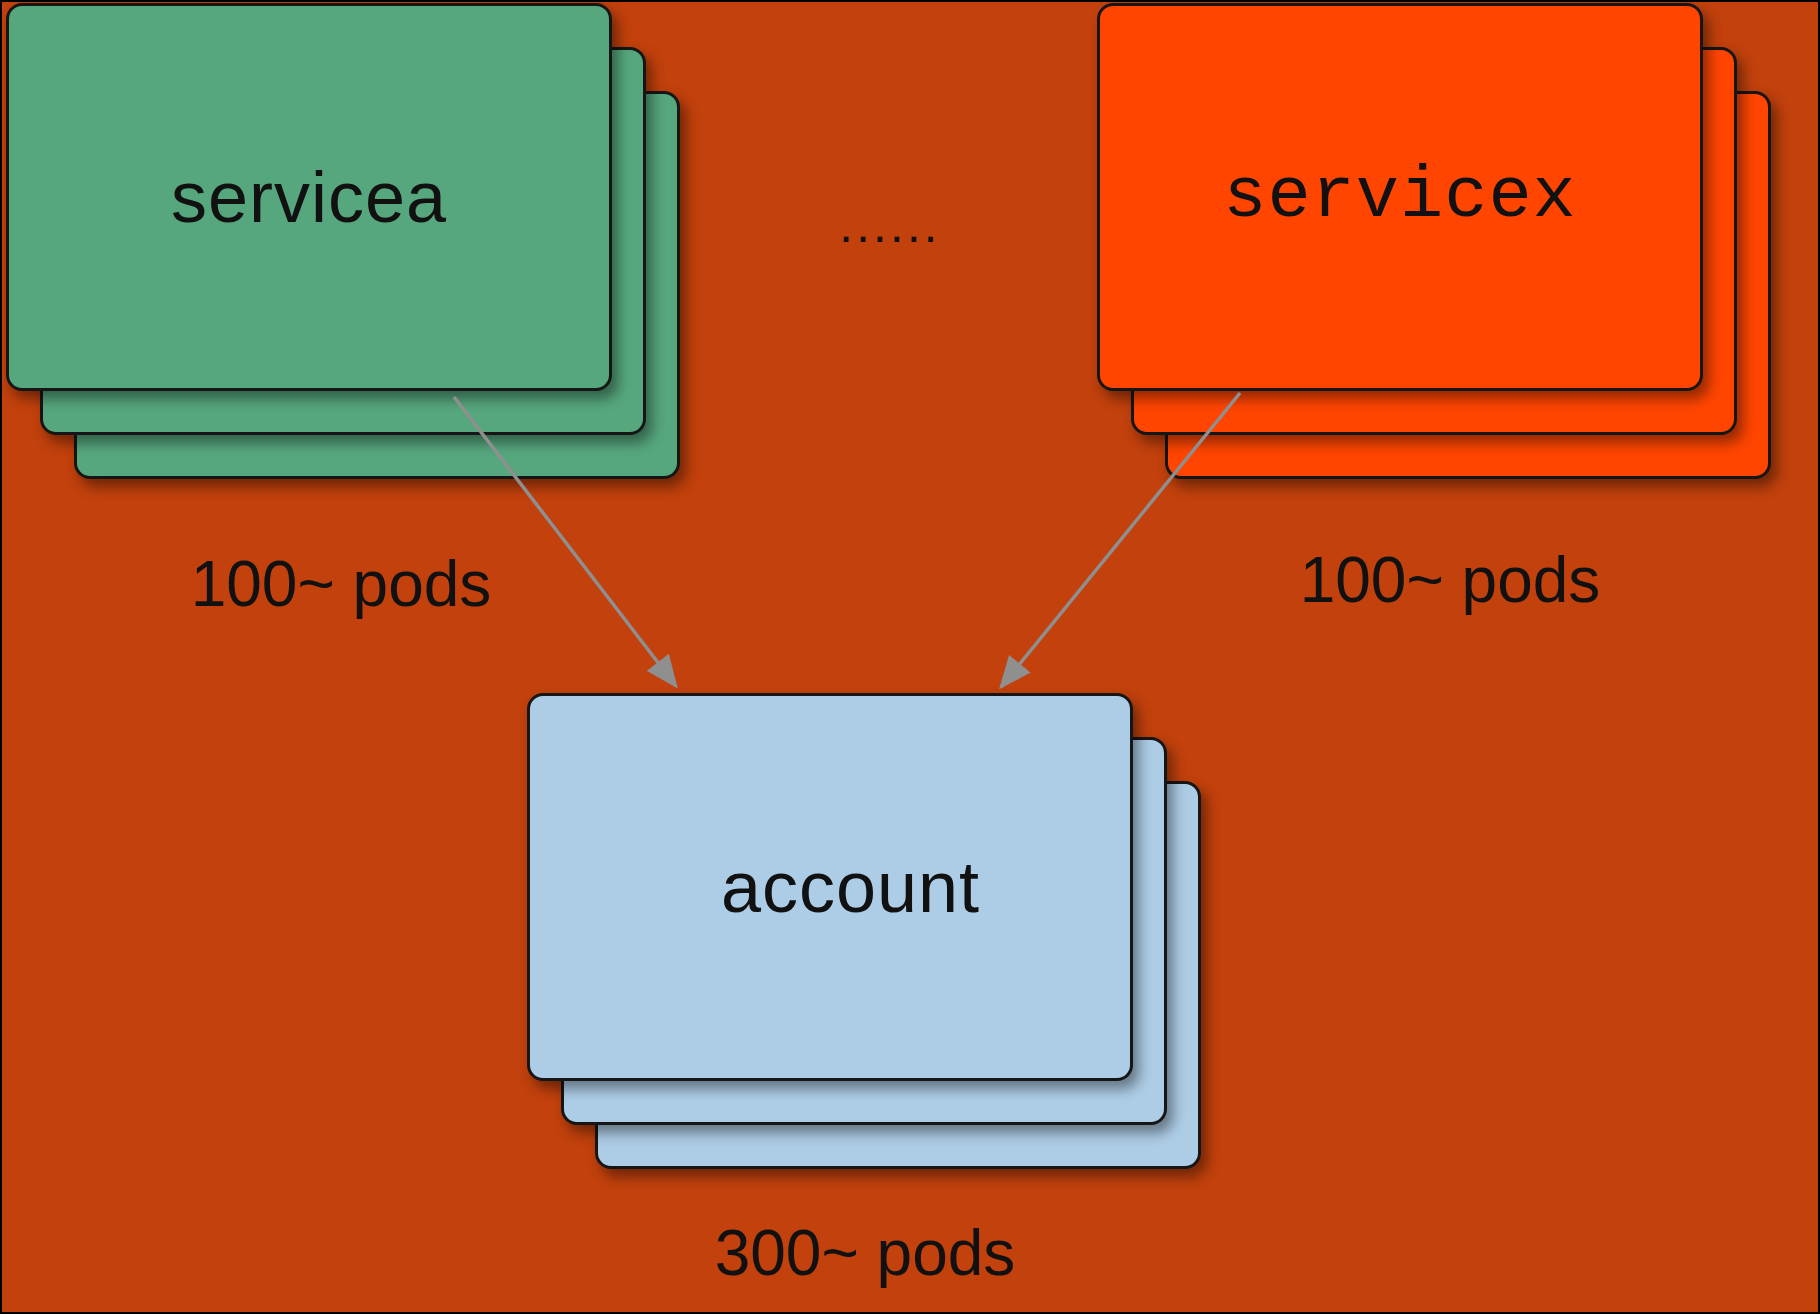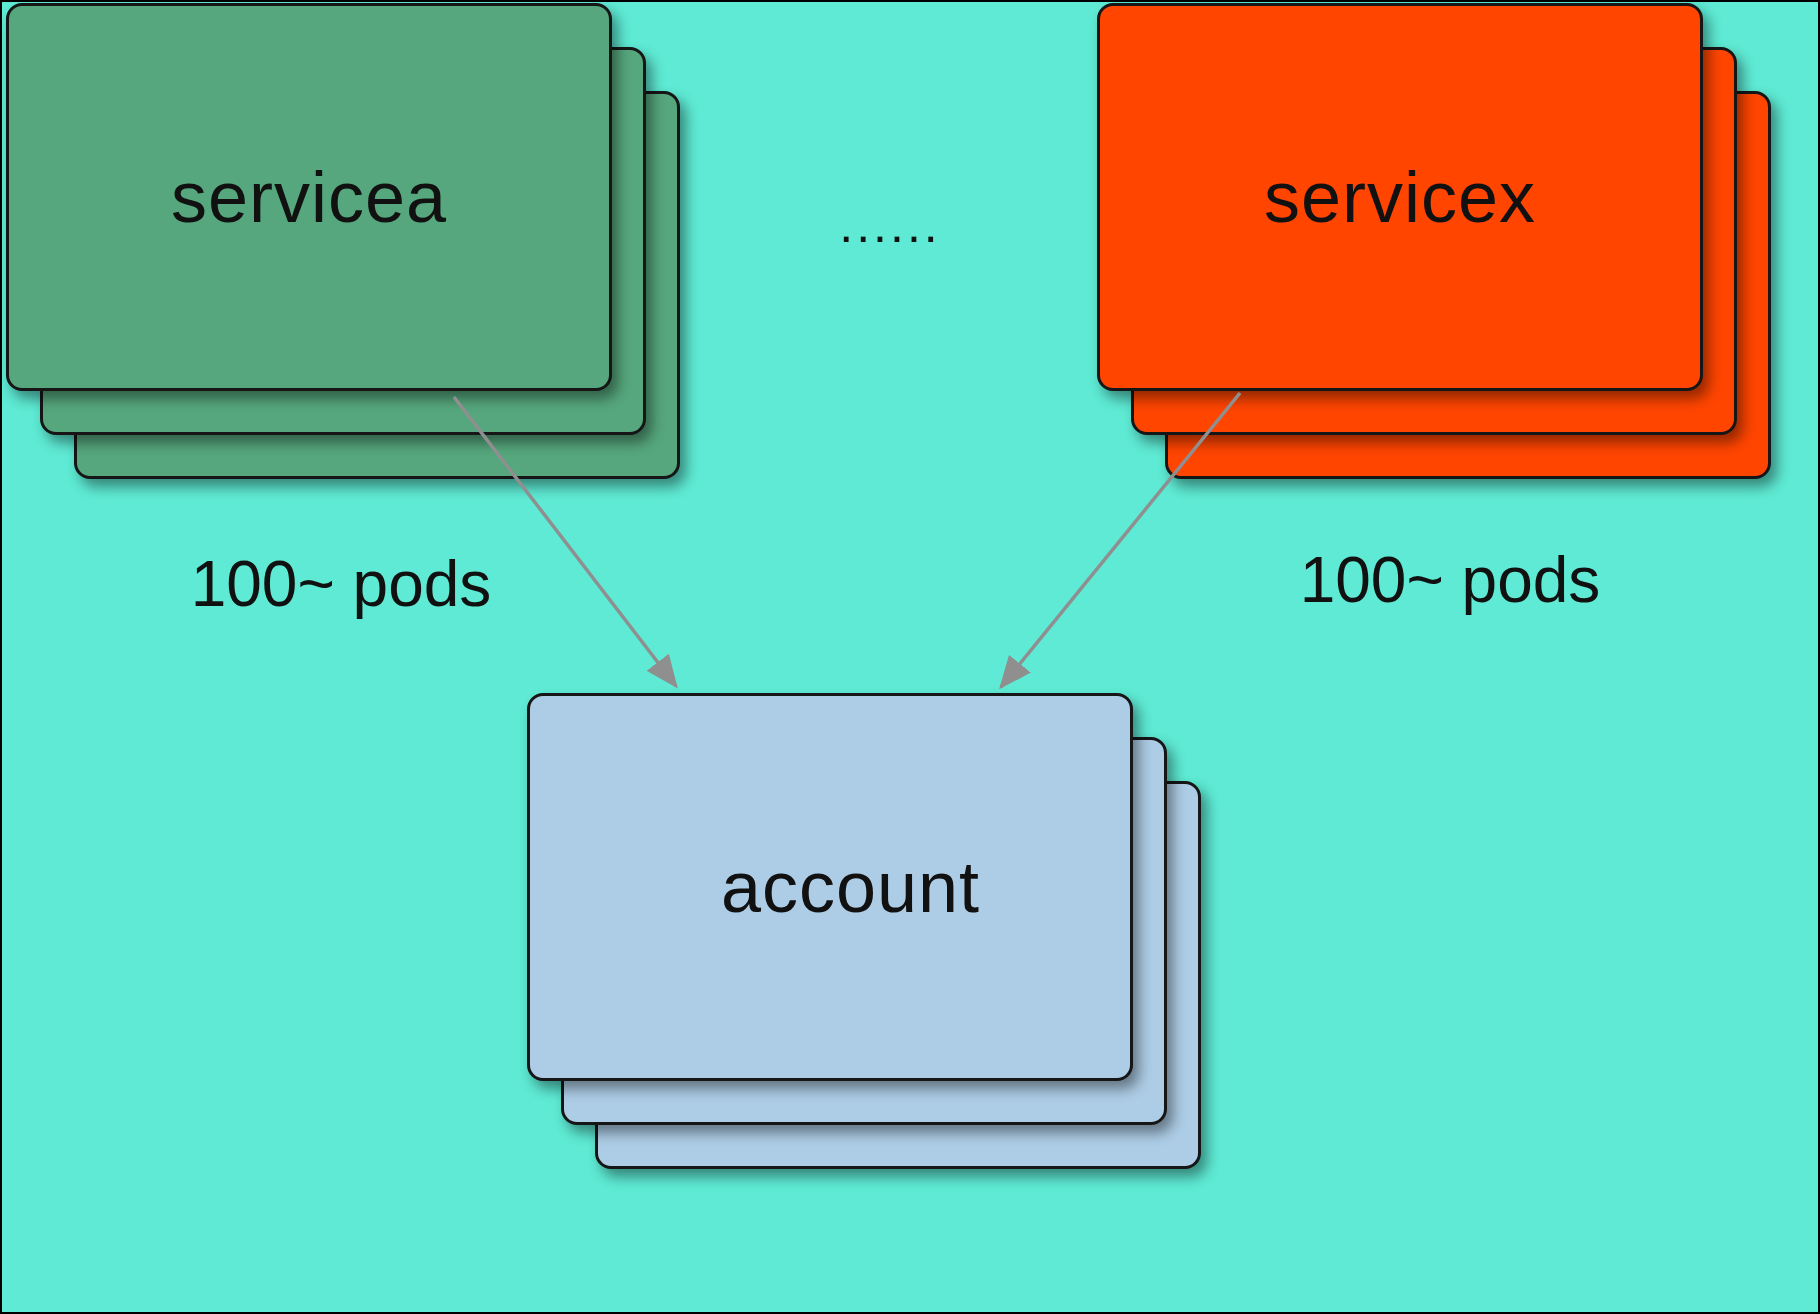--- a/index.html
+++ b/index.html
@@ -1,19 +1,19 @@
 <!DOCTYPE html>
 <html><head>
 <meta charset="utf-8">
 <style>
   html,body{margin:0;padding:0;background:#fff;}
   .canvas{
     position:relative;
     width:1820px;height:1314px;
-    background:#5eead4;
+    background:#c2410c;
     overflow:hidden;
     box-shadow:inset 0 0 0 2px #000;
     font-family:"Liberation Sans", sans-serif;
     color:#111;
     text-align:center;
   }
   .stack{position:absolute;}
   .card{
     position:absolute;
     width:606px;height:388px;
@@ -26,21 +26,21 @@
   .card.back1{left:34px;top:44px;}
   .card.front{
     left:0;top:0;
     display:flex;align-items:center;justify-content:center;
     flex-direction:column;
     font-size:72px;
     line-height:1.5;
     letter-spacing:1px;
   }
   .green  .card{background:#56A77D;}
-  .orange .card{background:#FF4500;}
+  .orange .card{background:#FF4500;font-family:Liberation Mono, monospace;}
   .blue   .card{background:#ADCDE6;padding-left:41px;}
 
   .stack-green {left:6px;   top:3px;}
   .stack-orange{left:1097px;top:3px;}
   .stack-blue  {left:527px; top:693px;}
 
   .pods-label{
     position:absolute;
     font-size:64px;
     white-space:nowrap;
@@ -91,20 +91,21 @@
   <div class="stack stack-blue blue">
     <div class="card back2"></div>
     <div class="card back1"></div>
     <div class="card front">
       <span>account</span>
     </div>
   </div>
 
   <div class="pods-label pods-left">100~ pods</div>
   <div class="pods-label pods-right">100~ pods</div>
+  <div class="pods-label pods-bottom">300~ pods</div>
 
   <svg class="arrows" width="1820" height="1314" viewBox="0 0 1820 1314">
     <defs>
       <marker id="ah" markerUnits="userSpaceOnUse" markerWidth="36" markerHeight="28" viewBox="0 0 36 28" refX="30" refY="14" orient="auto">
         <path d="M0,0 L33,14 L0,28 Z" fill="#8F8F8F"></path>
       </marker>
     </defs>
     <line x1="454" y1="397" x2="676" y2="686" stroke="#8F8F8F" stroke-width="3.5" marker-end="url(#ah)"></line>
     <line x1="1240" y1="393" x2="1001" y2="687" stroke="#8F8F8F" stroke-width="3.5" marker-end="url(#ah)"></line>
   </svg>

